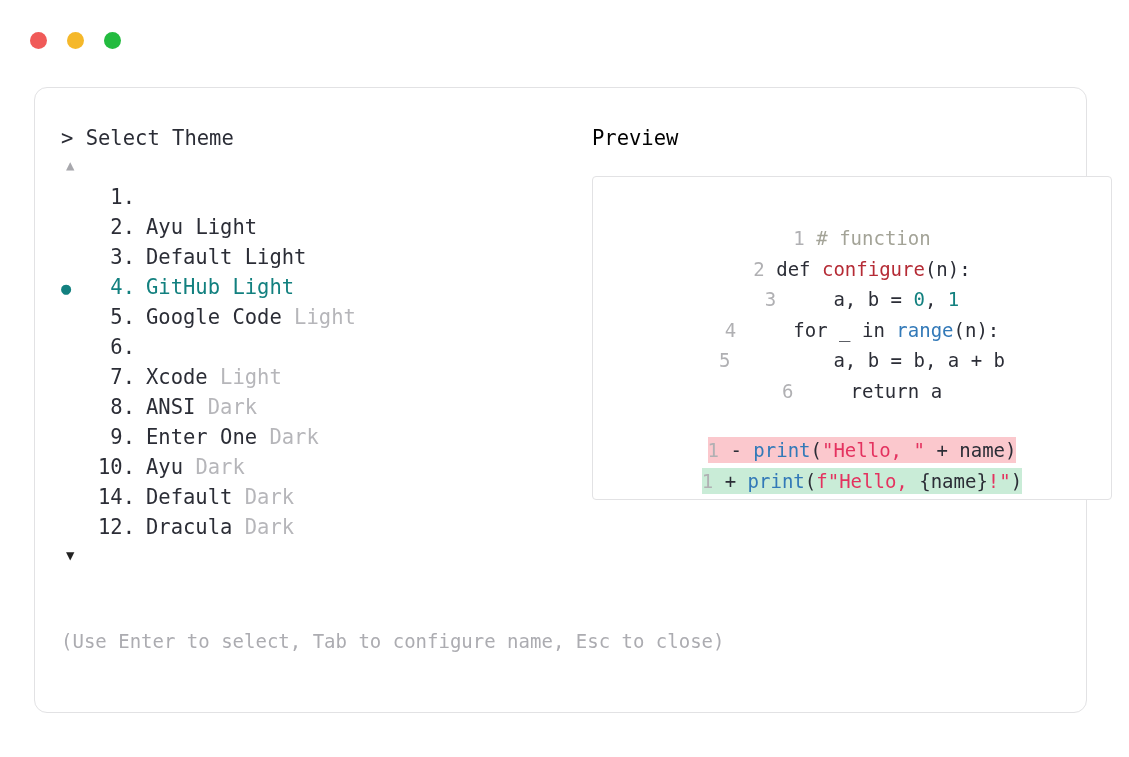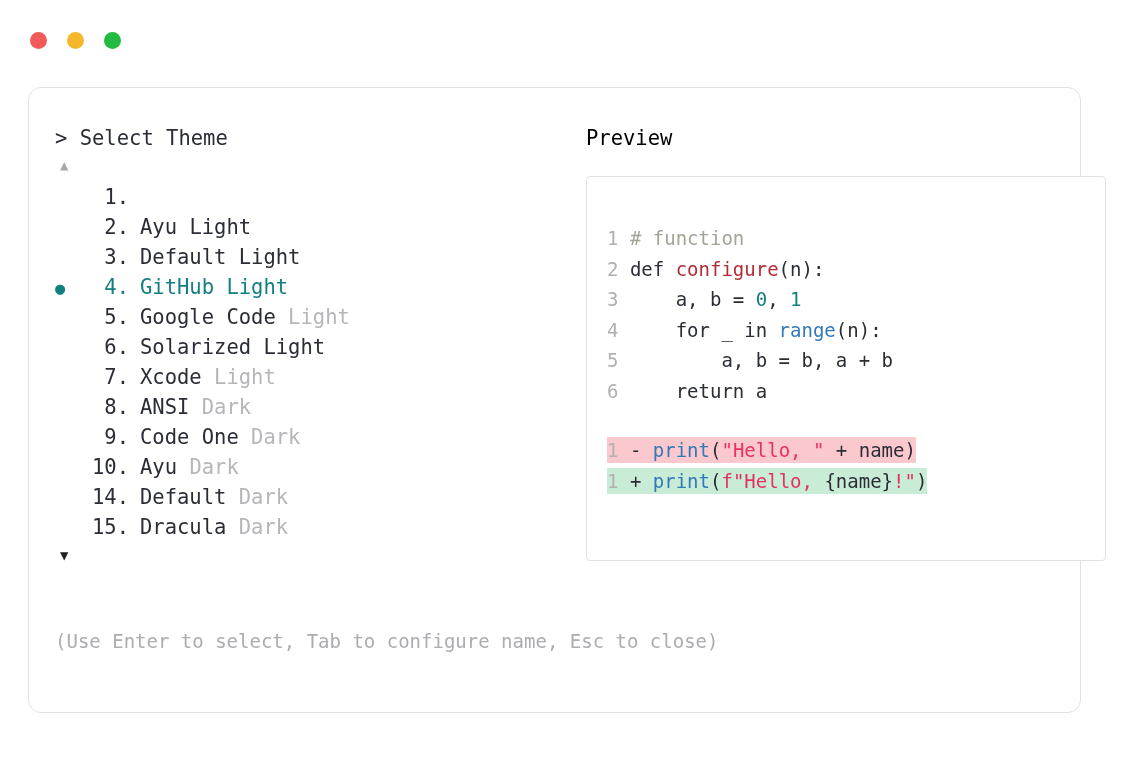--- a/index.html
+++ b/index.html
@@ -36,21 +36,21 @@
     border-radius: 50%;
     display: block;
   }
   .dot.red    { background: #f05a58; }
   .dot.yellow { background: #f5b82a; }
   .dot.green  { background: #23bb3f; }
 
   
   .card {
     position: absolute;
-    left: 28px;
+    left: 34px;
     top: 87px;
     width: 1053px;
     height: 626px;
     box-sizing: border-box;
     background: #ffffff;
     border: 1.5px solid #e2e2e4;
     border-radius: 13px;
   }
 
   .card-inner {
@@ -130,26 +130,27 @@
   }
   .preview-label {
     font-size: 20.5px;
     line-height: 28px;
     color: #000000;
     white-space: pre;
   }
   .preview-box {
     margin-top: 24px;
     width: 520px;
-    height: 385px;
+    height: 324px;
     box-sizing: border-box;
     border: 1.5px solid #e2e2e4;
     border-radius: 4px;
     background: #ffffff;
     padding: 46px 0 0 20px;
+    text-align: center;
   }
   .code-line {
     font-size: 19px;
     line-height: 30.5px;
     white-space: pre;
     color: #2b2d36;
   }
   .ln {
     color: #b0b0b3;
   }
@@ -197,27 +198,27 @@
 
         <div class="left-col">
           <div class="prompt-row">&gt; Select Theme</div>
           <div class="arrow arrow-up">▲</div>
           <div class="theme-list" id="theme-list">
               <div class="theme-row"><span class="bullet-cell"> </span><span class="num-cell">1.</span></div>
               <div class="theme-row"><span class="bullet-cell"> </span><span class="num-cell">2.</span><span class="label-cell"><span class="name">Ayu</span><span> </span><span class="variant">Light</span></span></div>
               <div class="theme-row"><span class="bullet-cell"> </span><span class="num-cell">3.</span><span class="label-cell"><span class="name">Default</span><span> </span><span class="variant">Light</span></span></div>
               <div class="theme-row selected"><span class="bullet-cell">●</span><span class="num-cell">4.</span><span class="label-cell"><span class="name">GitHub</span><span> </span><span class="variant">Light</span></span></div>
               <div class="theme-row"><span class="bullet-cell"> </span><span class="num-cell">5.</span><span class="label-cell"><span class="name">Google Code</span><span> </span><span class="variant muted">Light</span></span></div>
-              <div class="theme-row"><span class="bullet-cell"> </span><span class="num-cell">6.</span><span class="label-cell"><span class="name">Solarized</span><span> </span><span class="variant">Light</span></span></div>
+              <div class="theme-row"><span class="bullet-cell"> </span><span class="num-cell">6.</span></div>
               <div class="theme-row"><span class="bullet-cell"> </span><span class="num-cell">7.</span><span class="label-cell"><span class="name">Xcode</span><span> </span><span class="variant muted">Light</span></span></div>
               <div class="theme-row"><span class="bullet-cell"> </span><span class="num-cell">8.</span><span class="label-cell"><span class="name">ANSI</span><span> </span><span class="variant muted">Dark</span></span></div>
-              <div class="theme-row"><span class="bullet-cell"> </span><span class="num-cell">9.</span><span class="label-cell"><span class="name">Code One</span><span> </span><span class="variant muted">Dark</span></span></div>
+              <div class="theme-row"><span class="bullet-cell"> </span><span class="num-cell">9.</span><span class="label-cell"><span class="name">Enter One</span><span> </span><span class="variant muted">Dark</span></span></div>
               <div class="theme-row"><span class="bullet-cell"> </span><span class="num-cell">10.</span><span class="label-cell"><span class="name">Ayu</span><span> </span><span class="variant muted">Dark</span></span></div>
               <div class="theme-row"><span class="bullet-cell"> </span><span class="num-cell">14.</span><span class="label-cell"><span class="name">Default</span><span> </span><span class="variant muted">Dark</span></span></div>
-              <div class="theme-row"><span class="bullet-cell"> </span><span class="num-cell">15.</span><span class="label-cell"><span class="name">Dracula</span><span> </span><span class="variant muted">Dark</span></span></div>
+              <div class="theme-row"><span class="bullet-cell"> </span><span class="num-cell">12.</span><span class="label-cell"><span class="name">Dracula</span><span> </span><span class="variant muted">Dark</span></span></div>
             </div>
           <div class="arrow arrow-down">▼</div>
         </div>
 
         <div class="right-col">
           <div class="preview-label">Preview</div>
           <div class="preview-box">
             <div id="code-block">
                 <div class="code-line"><span class="ln">1 </span><span class="tok-comment"># function</span></div>
                 <div class="code-line"><span class="ln">2 </span><span class="tok-plain">def </span><span class="tok-fn">configure</span><span class="tok-plain">(n):</span></div>

